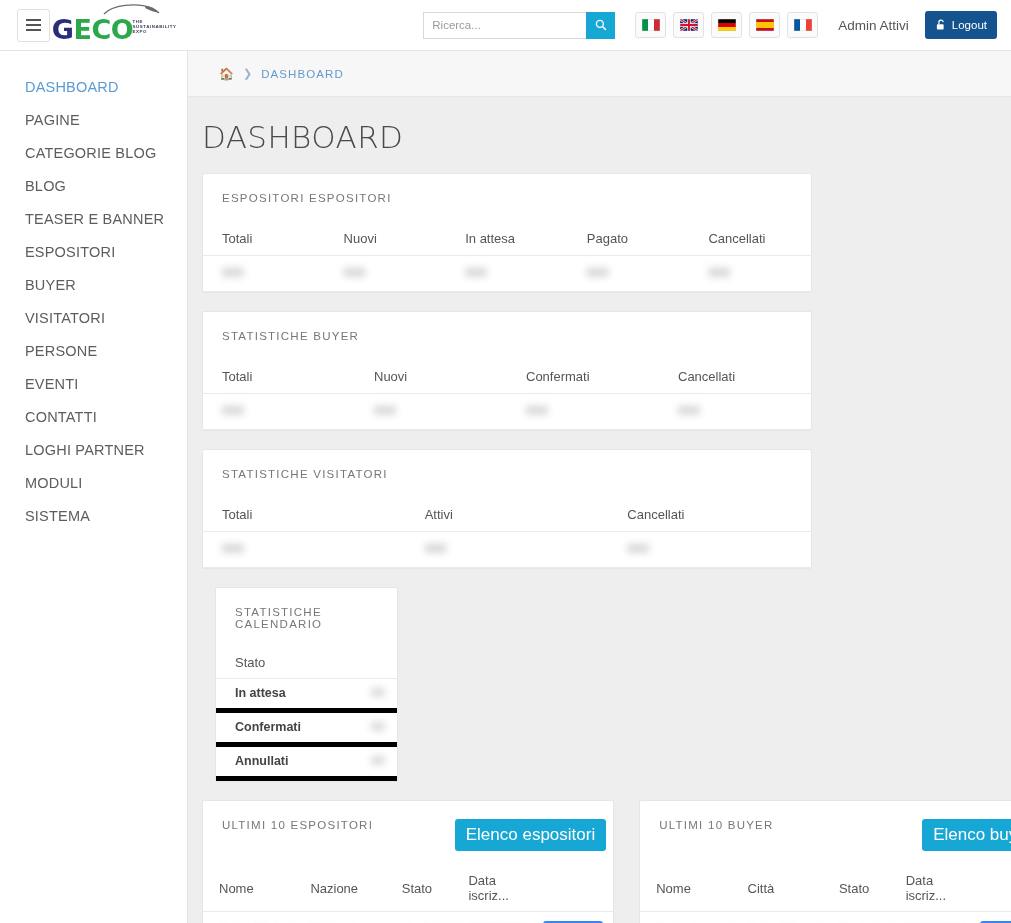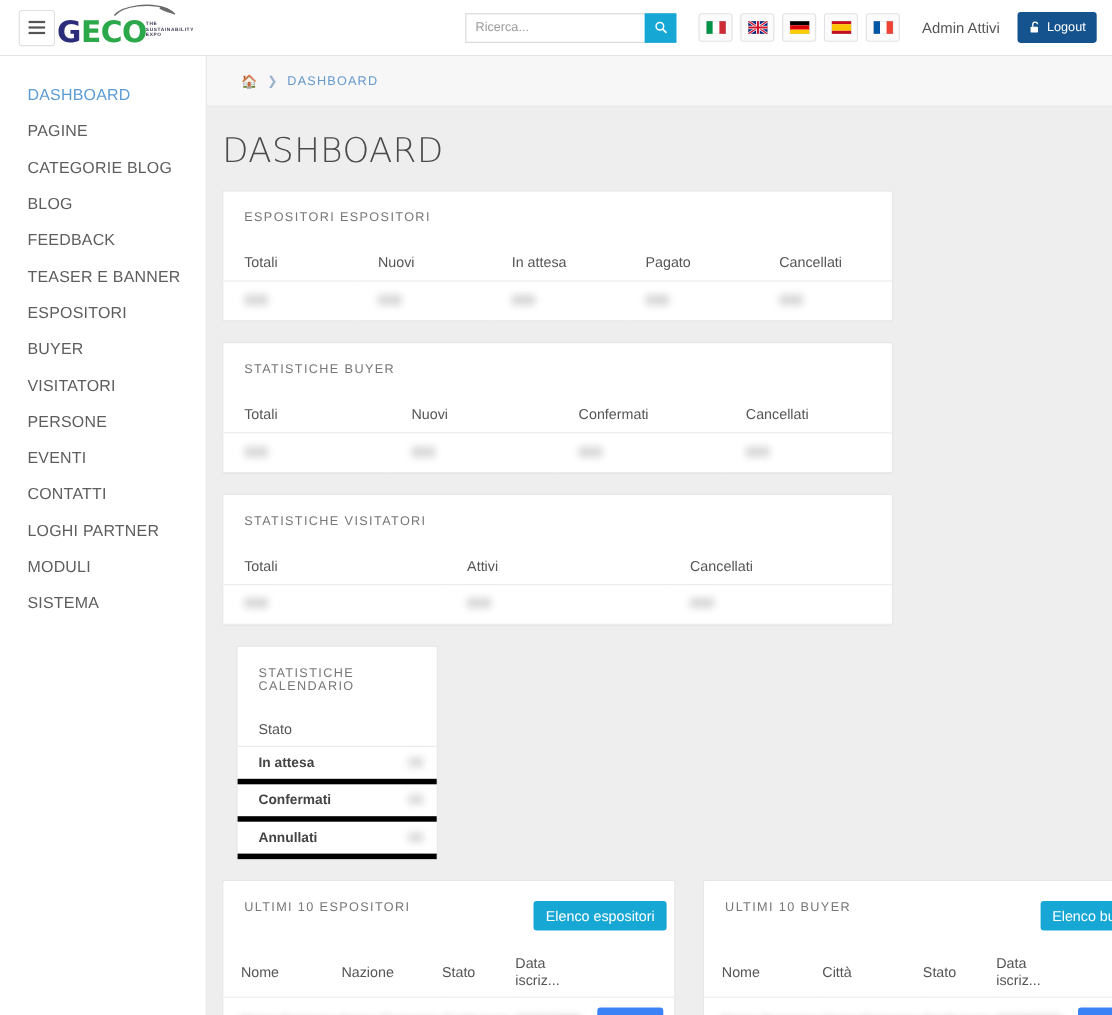--- a/index.html
+++ b/index.html
@@ -223,21 +223,21 @@
   
   .bottom-row { display: flex; width: 100%; gap: 25px; }
   .tbl-panel { flex: 1; position: relative; }
   .panel-head {
     display: flex; align-items: flex-start; justify-content: space-between;
     padding: 18px 7px 0 19px;
   }
   .btn-cyan {
     background: #17a7d5; color: #fff;
     border: none; border-radius: 3px;
-    font-size: 13px; padding: 6px 11px;
+    font-size: 17px; padding: 6px 11px;
     cursor: pointer;
     font-family: "Liberation Sans", sans-serif;
     white-space: nowrap;
   }
   table.list { width: 100%; border-collapse: collapse; margin-top: 16px; }
   table.list th {
     text-align: left; font-weight: normal;
     font-size: 13px; color: #555;
     padding: 6px 4px 8px 0;
     border-bottom: 1px solid #eaeaea;
@@ -345,21 +345,20 @@
       <span>Logout</span>
     </button>
   </div>
 </div>
 
 <nav class="sidebar" id="sidebar-nav">
     <a class="nav-item active">DASHBOARD</a>
     <a class="nav-item">PAGINE</a>
     <a class="nav-item">CATEGORIE BLOG</a>
     <a class="nav-item">BLOG</a>
-    <a class="nav-item">FEEDBACK</a>
     <a class="nav-item">TEASER E BANNER</a>
     <a class="nav-item">ESPOSITORI</a>
     <a class="nav-item">BUYER</a>
     <a class="nav-item">VISITATORI</a>
     <a class="nav-item">PERSONE</a>
     <a class="nav-item">EVENTI</a>
     <a class="nav-item">CONTATTI</a>
     <a class="nav-item">LOGHI PARTNER</a>
     <a class="nav-item">MODULI</a>
     <a class="nav-item">SISTEMA</a>

